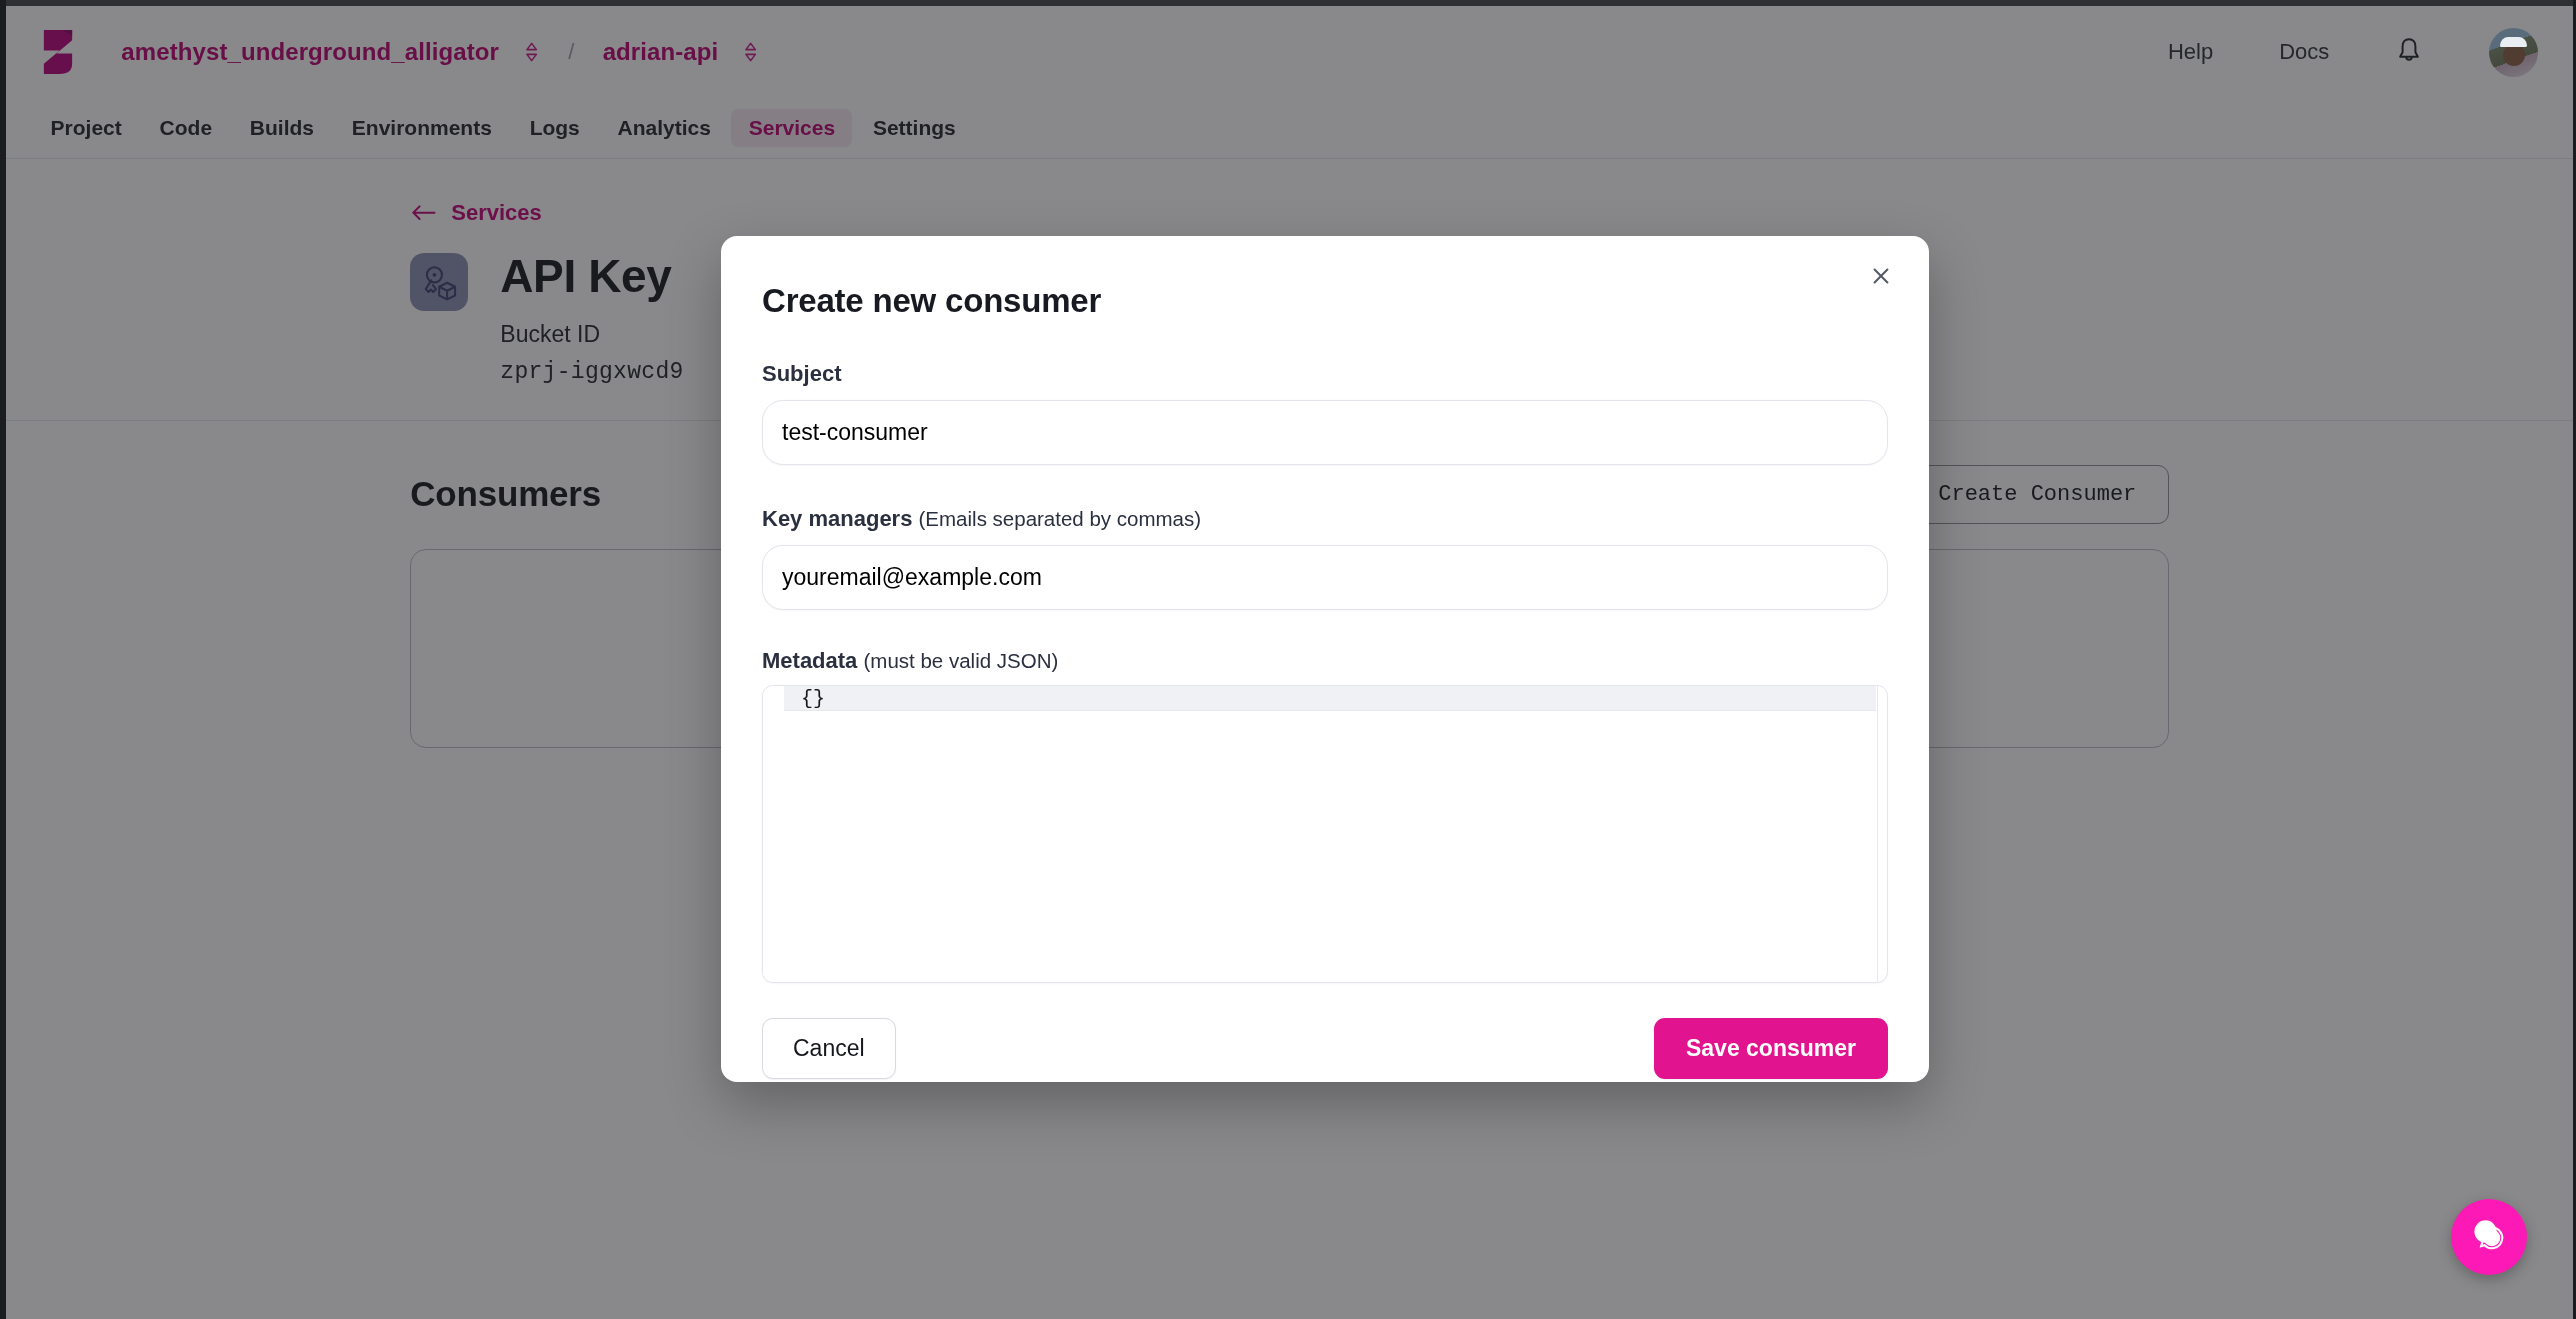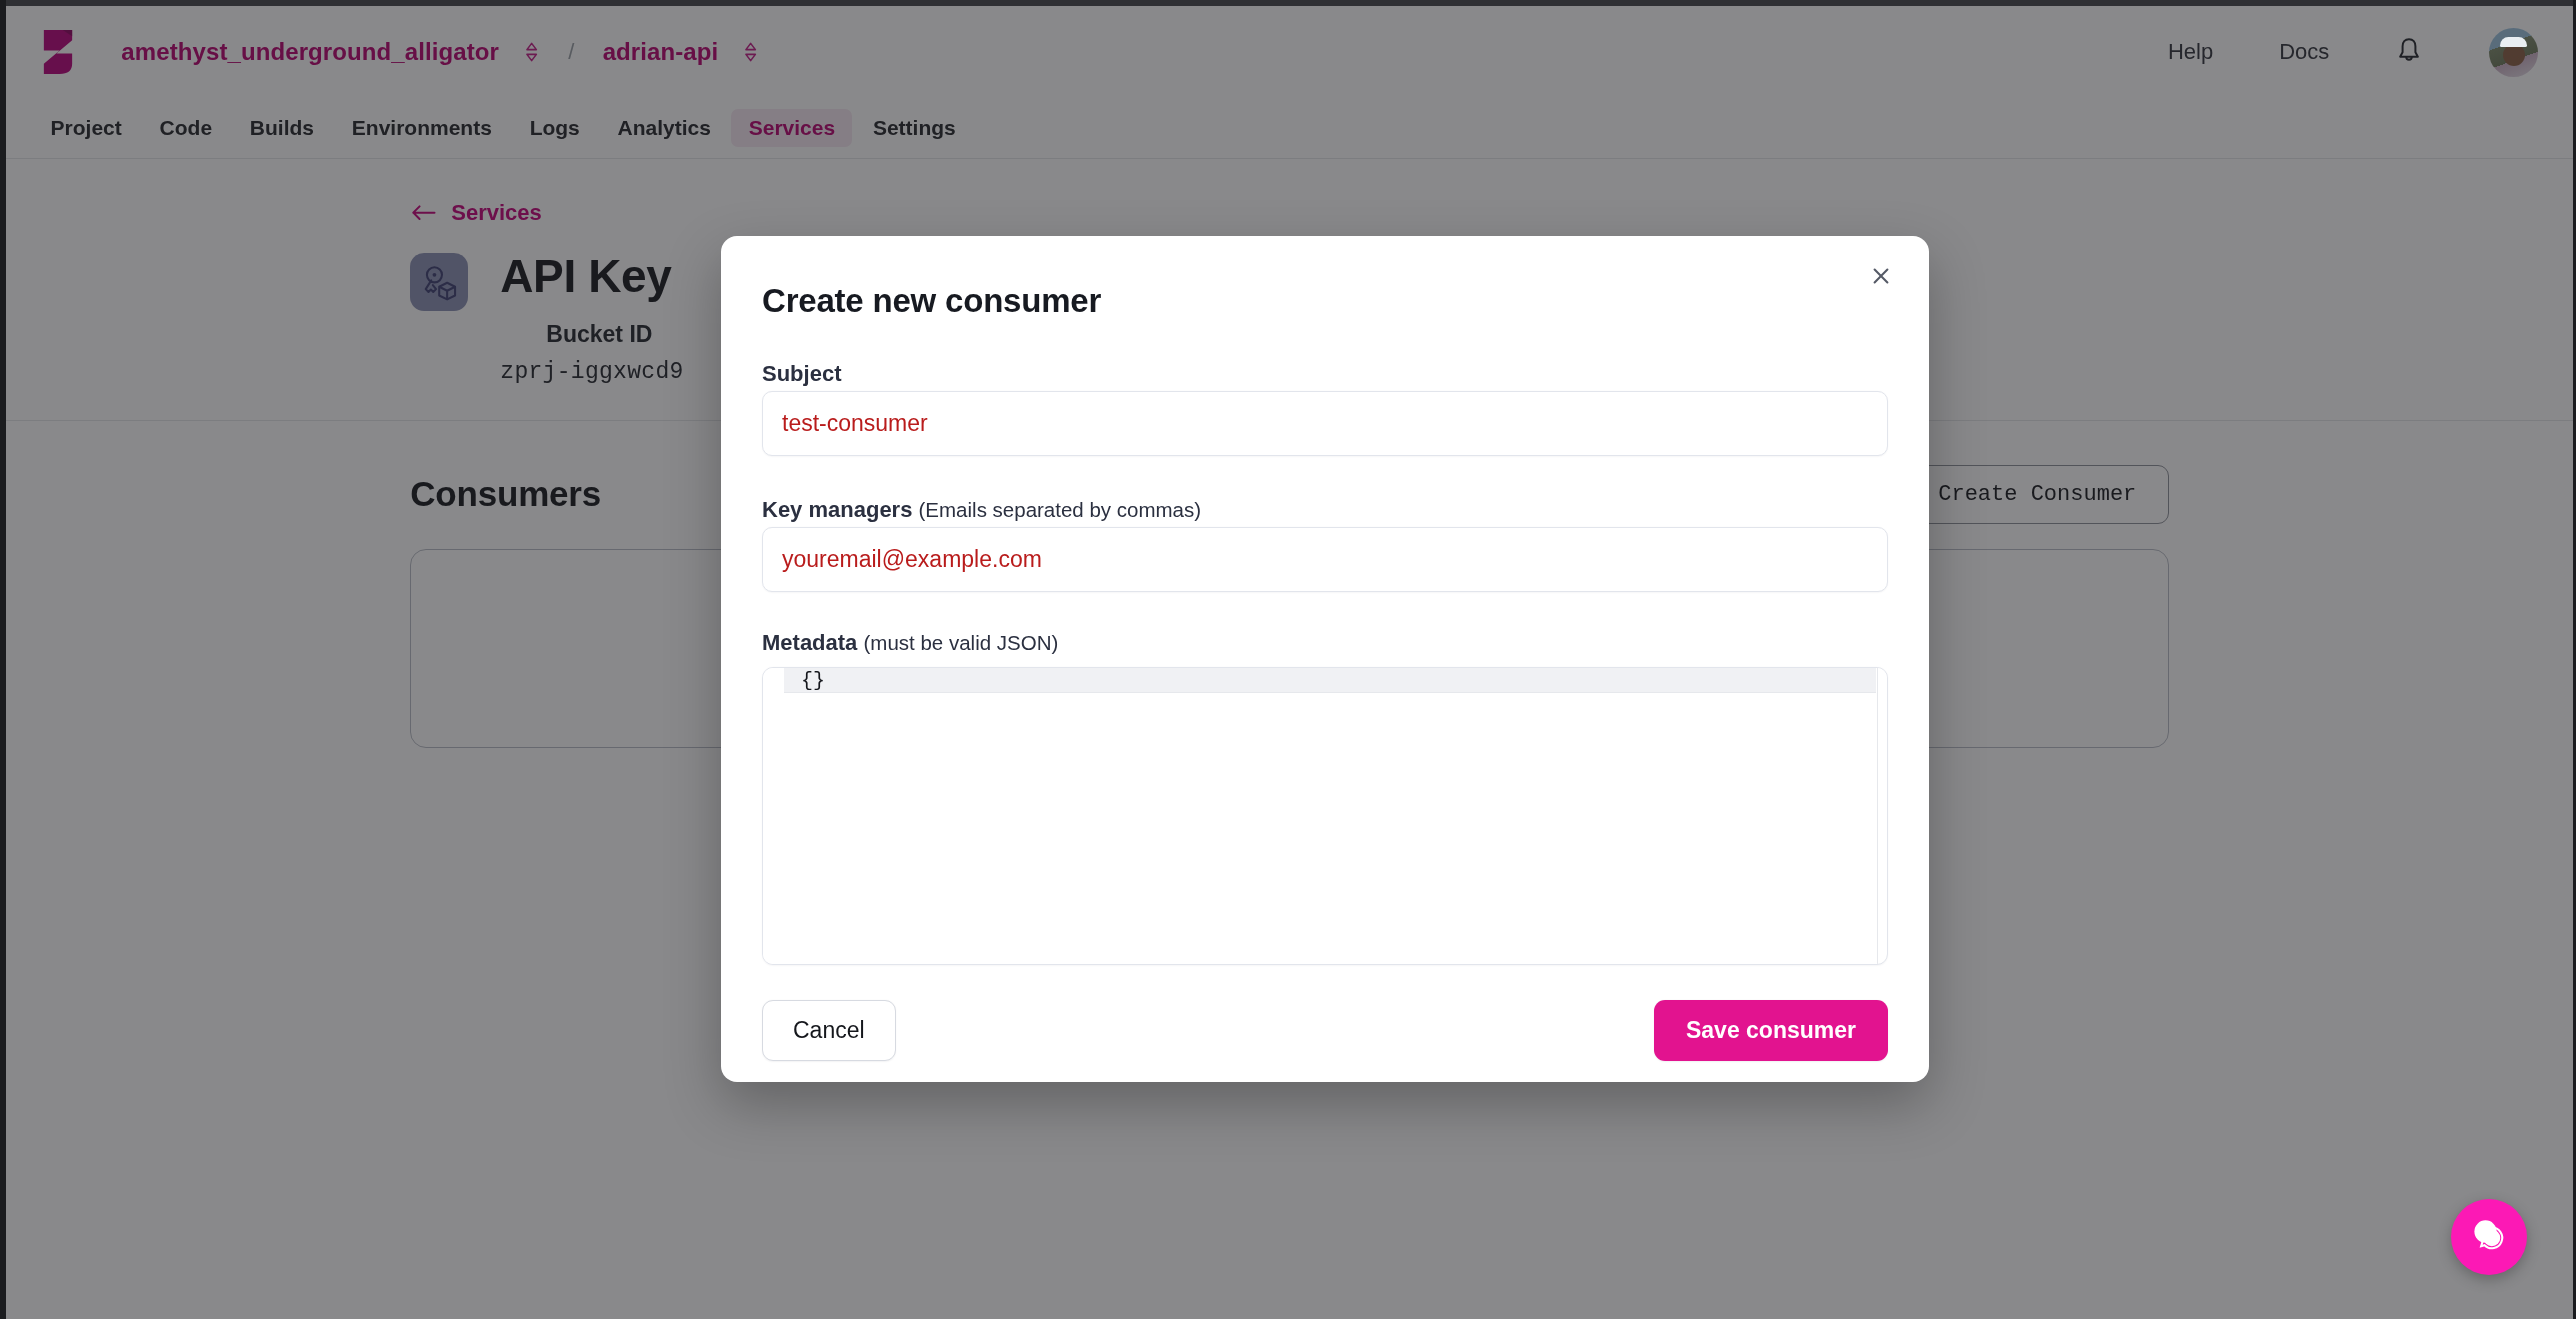--- a/index.html
+++ b/index.html
@@ -84,21 +84,21 @@
   .back-label { color:#c4007a; font-size:22px; font-weight:600; }
 
   .title-row { display:flex; align-items:flex-start; margin-left:404px; margin-top:27px; padding-bottom:35px; }
   .svc-icon {
     width:58px; height:58px; border-radius:14px;
     background:#8b91b4; flex:0 0 auto; margin-right:32px;
     position:relative;
   }
   .svc-icon svg { position:absolute; left:6.3px; top:6.3px; }
   .title-block h1 { font-size:46px; font-weight:700; color:#15171c; line-height:1.04; letter-spacing:-0.4px; }
-  .sub-label { font-size:23px; color:#23262c; margin-top:20.5px; font-weight:700;margin-left:46px; }
+  .sub-label { font-size:23px; color:#23262c; margin-top:20.5px; font-weight:400; }
   .sub-value {
     font-size:23px; color:#23262c; margin-top:11px;
     font-family:"Liberation Mono", monospace; letter-spacing:0.3px;
   }
 
   
   .section { margin:0 404px 0 404px; padding-top:44px; }
   .section-head { display:flex; align-items:center; }
   .section-title { font-size:35px; font-weight:700; color:#15171c; letter-spacing:-0.2px; }
   .btn-outline {
@@ -136,23 +136,23 @@
   .modal-title {
     font-size:33px; font-weight:700; color:#171a21;
     padding-top:46px; letter-spacing:-0.2px;
   }
   .field { margin-top:41px; }
   .field-label {
     font-size:22px; color:#2b3040; font-weight:600;
   }
   .field-hint { font-weight:400; font-size:20.5px; color:#2b3040; }
   .text-input {
-    display:block; width:100%; height:65px; margin-top:4px;
-    border:0.8px solid #e2e5ec; border-radius:10px;
-    background:#fff; font-size:23px; color:#b91c1c;
+    display:block; width:100%; height:65px; margin-top:13px;
+    border:0.8px solid #e2e5ec; border-radius:21px;
+    background:#fff; font-size:23px; color:#000000;
     padding:0 19px; font-family:inherit;
     box-shadow:0 0.8px 1.6px rgba(16,24,40,.04);
   }
   .field-meta { margin-top:38px; }
   .code-wrap {
     position:relative; margin-top:11px;
     height:298px; border:0.8px solid #e2e5ec; border-radius:11px;
     background:#fff; overflow:hidden;
     box-shadow:0 0.8px 1.6px rgba(16,24,40,.04);
   }

